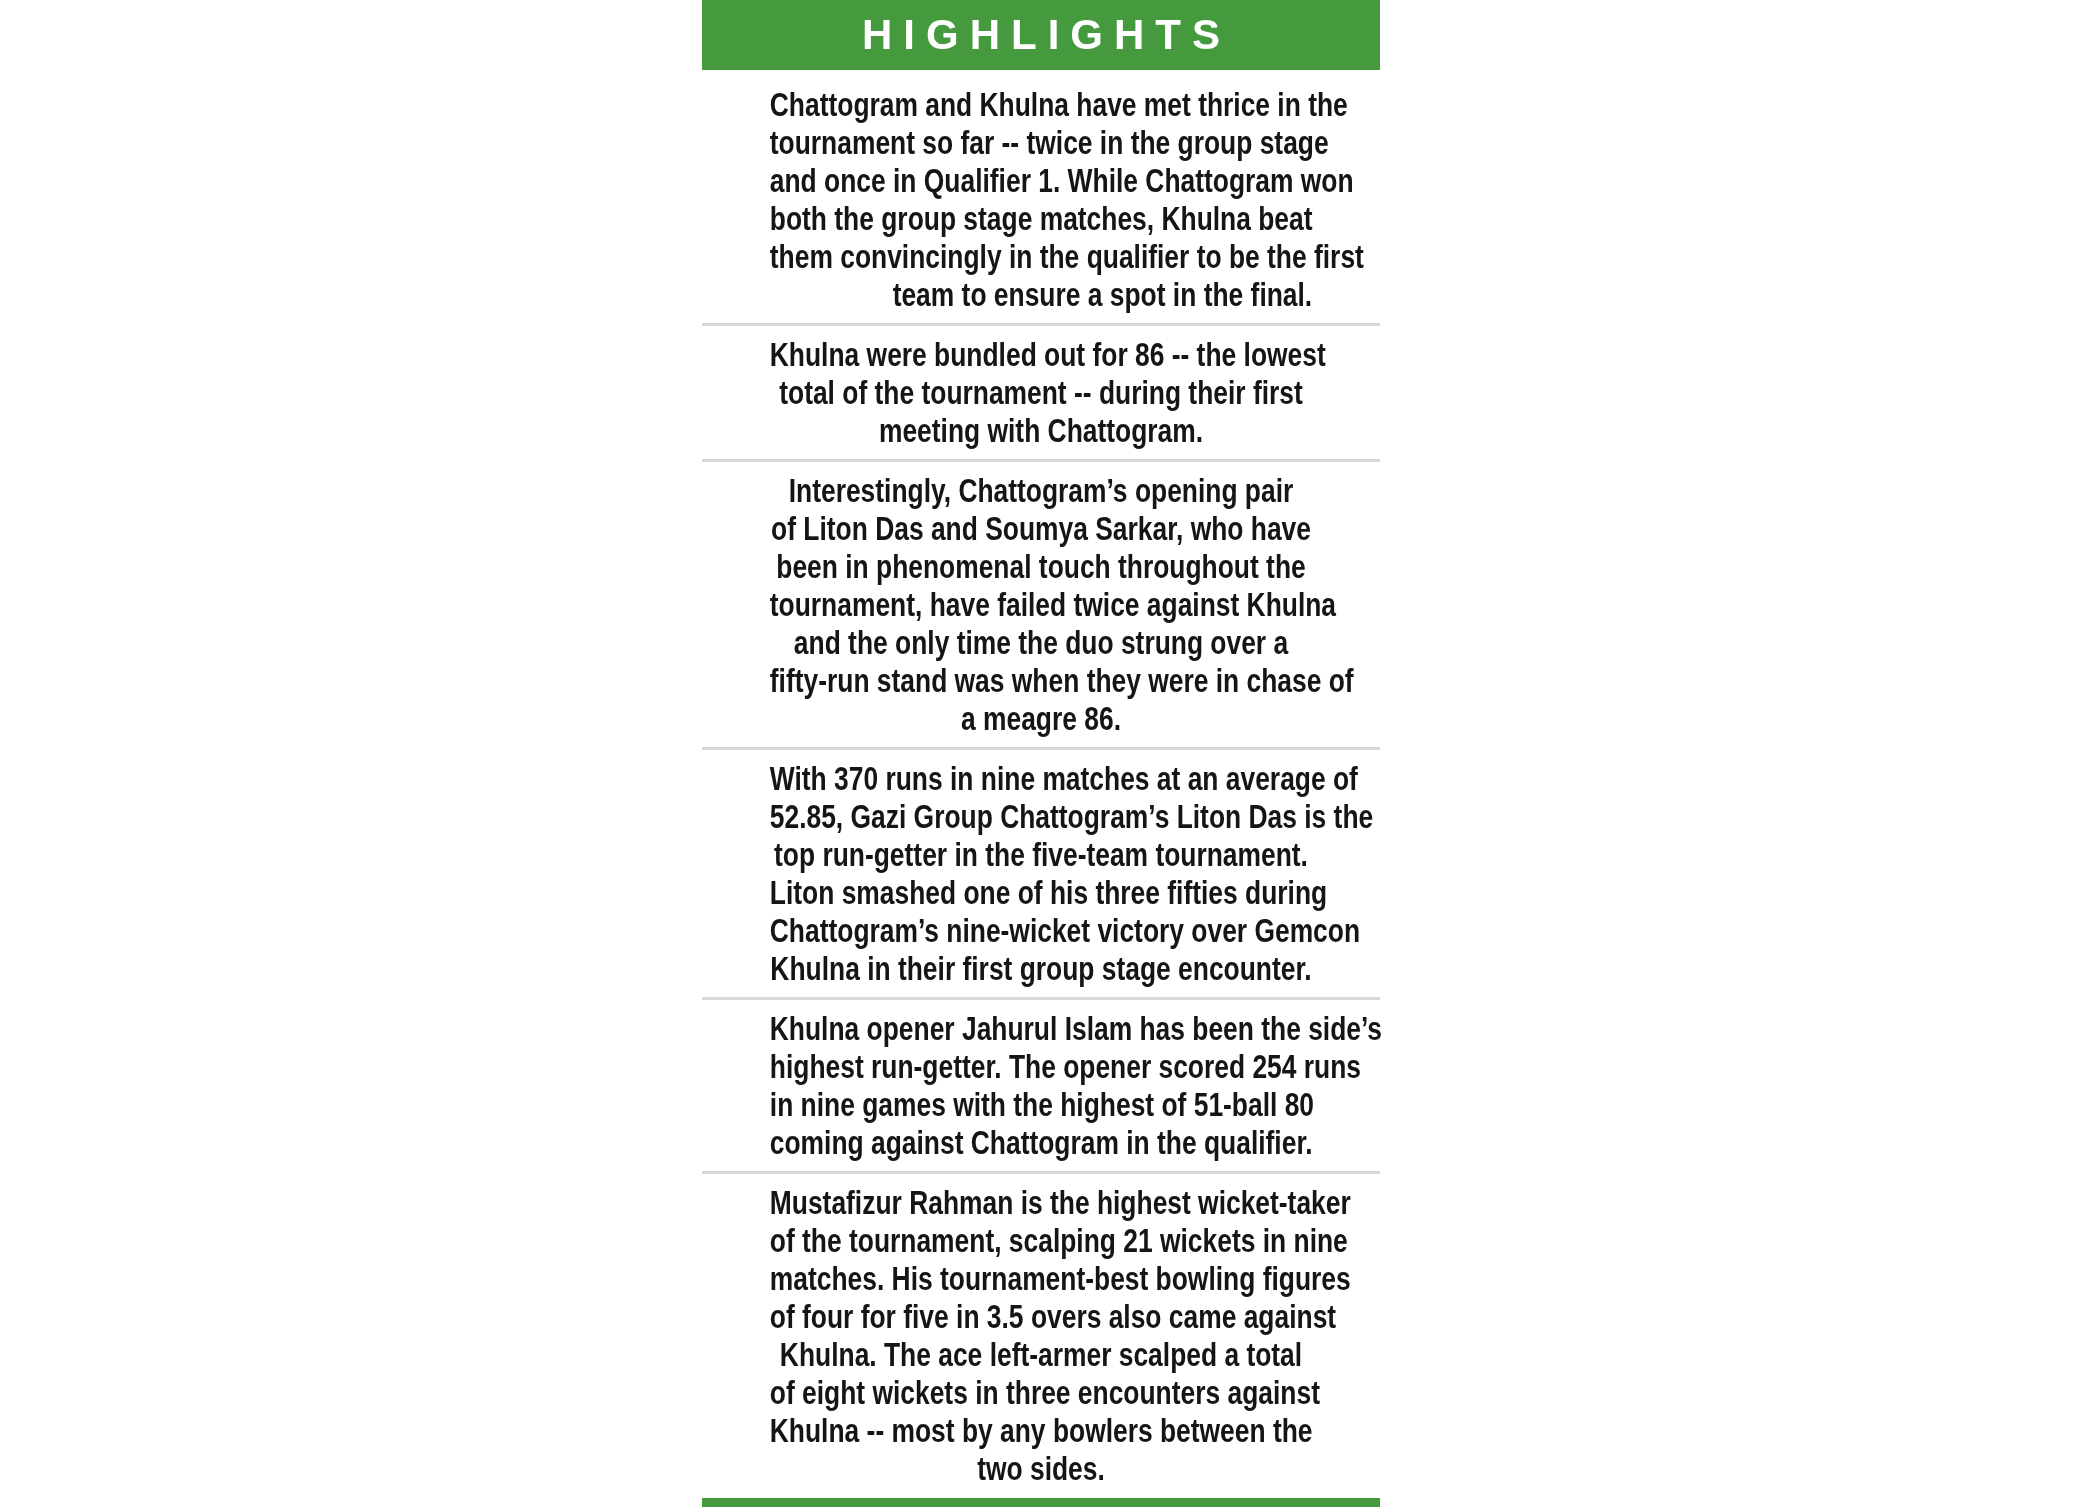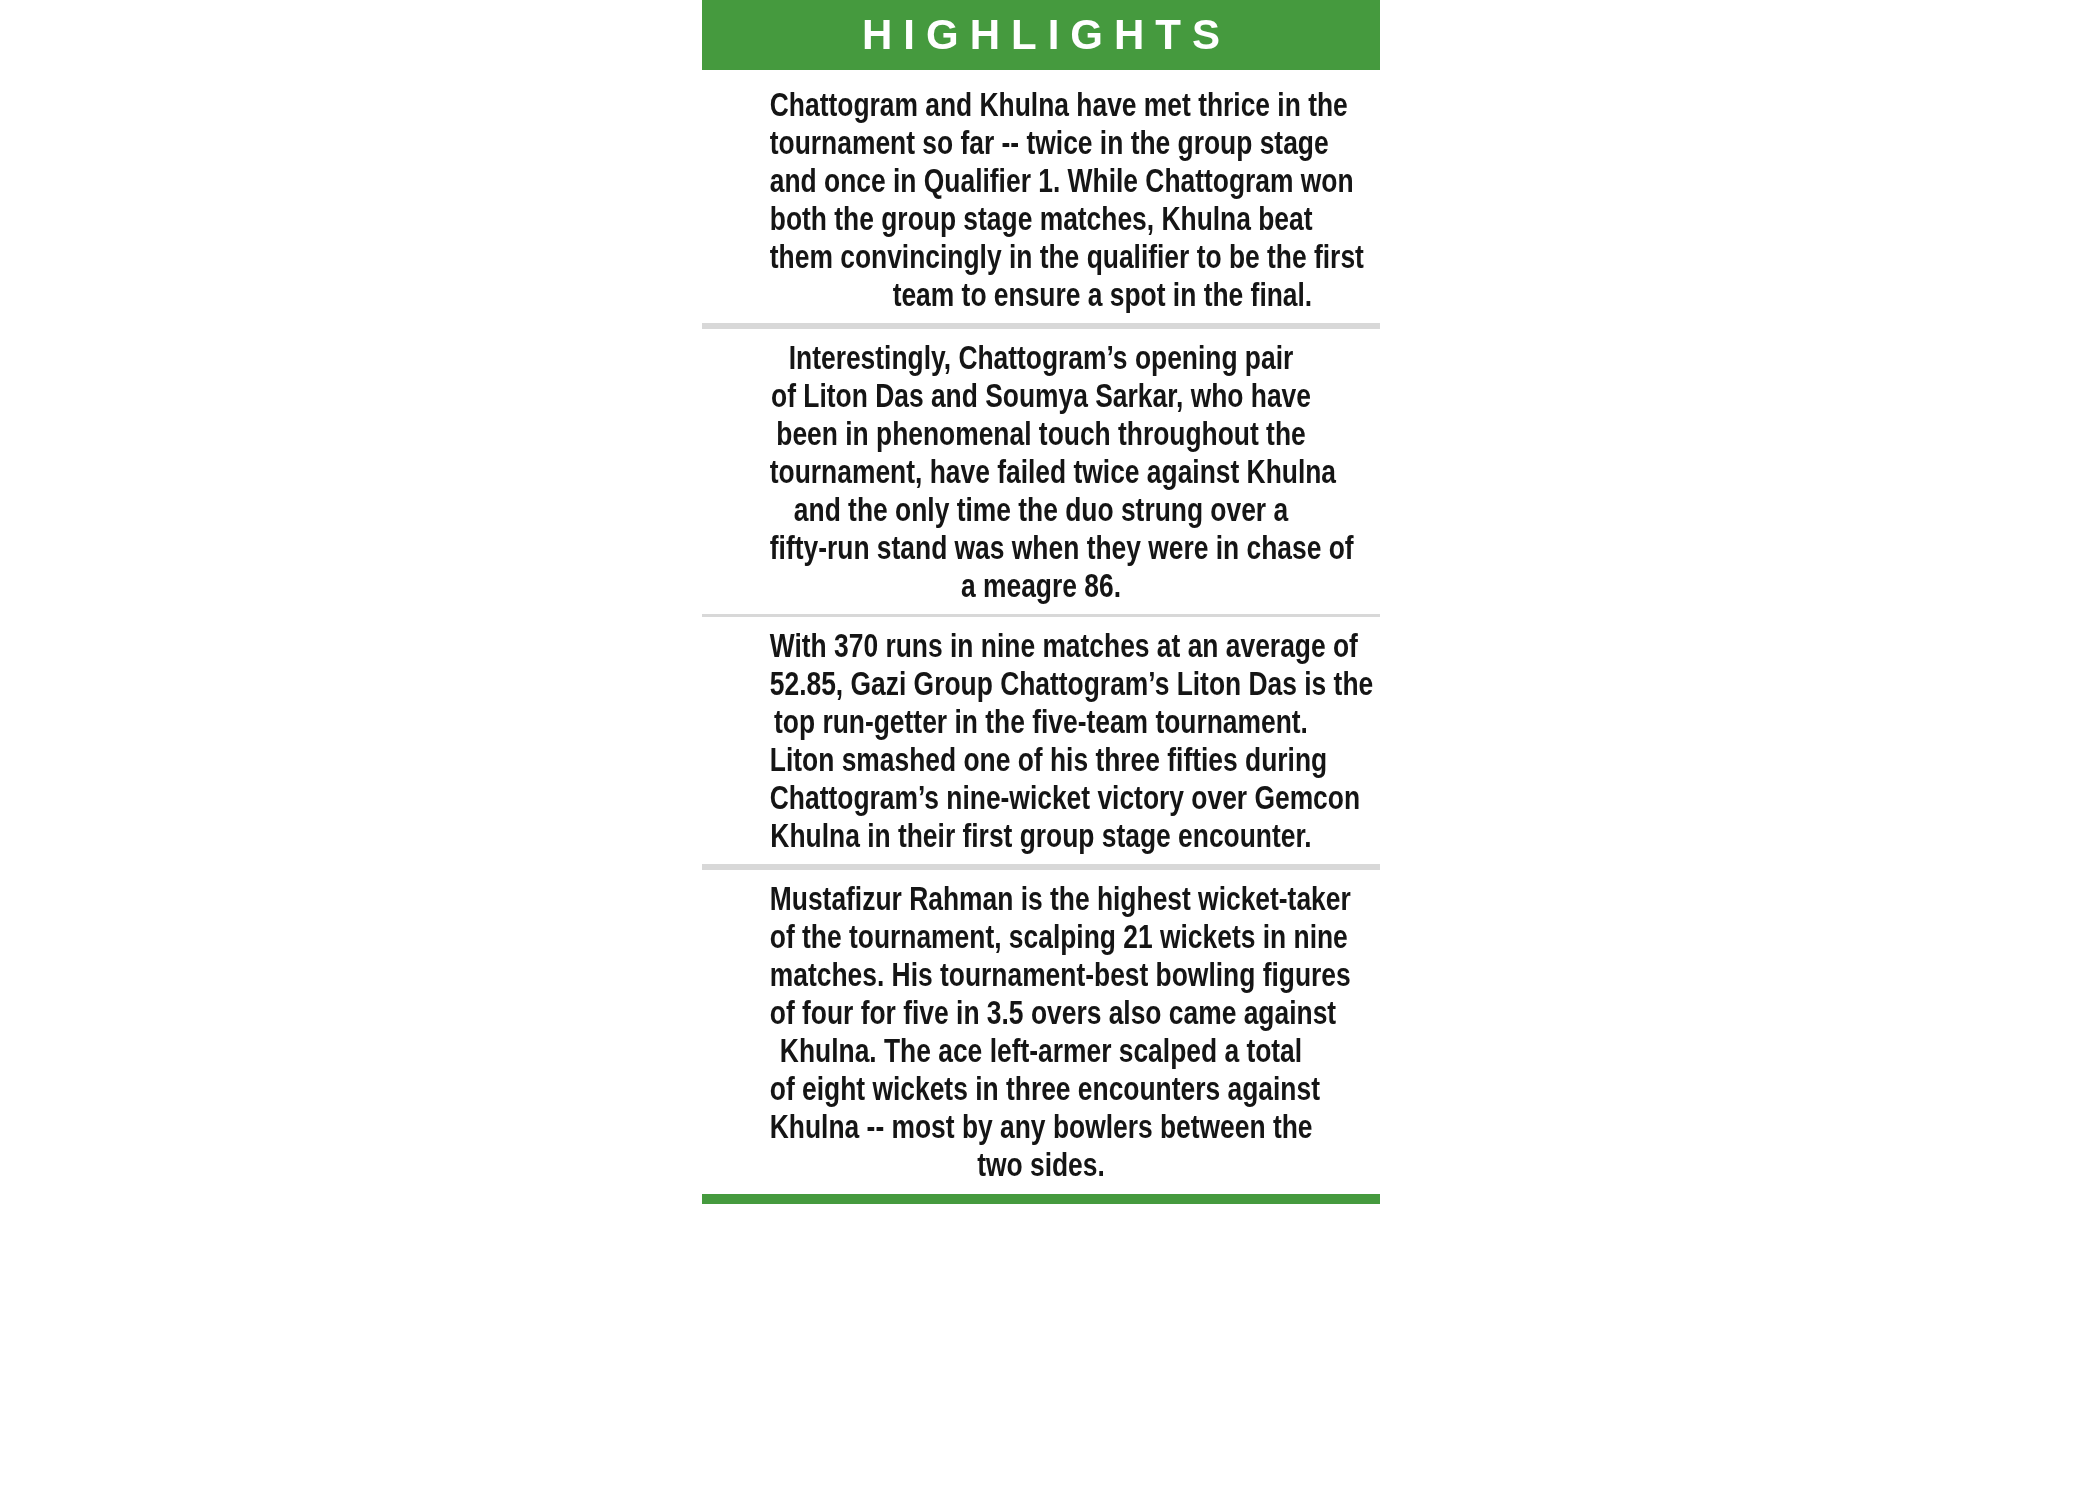--- a/index.html
+++ b/index.html
@@ -75,20 +75,25 @@
   <div class="para first">
     <div class="para-lines">Chattogram and Khulna have met thrice in the
 tournament so far -- twice in the group stage
 and once in Qualifier 1. While Chattogram won
 both the group stage matches, Khulna beat
 them convincingly in the qualifier to be the first
 team to ensure a spot in the final.</div>
   </div>
   <div class="divider"></div>
 
+  <div class="para">
+    <div class="para-lines">Khulna were bundled out for 86 -- the lowest
+total of the tournament -- during their first
+meeting with Chattogram.</div>
+  </div>
   <div class="divider"></div>
 
   <div class="para">
     <div class="para-lines">Interestingly, Chattogram’s opening pair
 of Liton Das and Soumya Sarkar, who have
 been in phenomenal touch throughout the
 tournament, have failed twice against Khulna
 and the only time the duo strung over a
 fifty-run stand was when they were in chase of
 a meagre 86.</div>
@@ -98,20 +103,26 @@
   <div class="para">
     <div class="para-lines">With 370 runs in nine matches at an average of
 52.85, Gazi Group Chattogram’s Liton Das is the
 top run-getter in the five-team tournament.
 Liton smashed one of his three fifties during
 Chattogram’s nine-wicket victory over Gemcon
 Khulna in their first group stage encounter.</div>
   </div>
   <div class="divider"></div>
 
+  <div class="para">
+    <div class="para-lines">Khulna opener Jahurul Islam has been the side’s
+highest run-getter. The opener scored 254 runs
+in nine games with the highest of 51-ball 80
+coming against Chattogram in the qualifier.</div>
+  </div>
   <div class="divider"></div>
 
   <div class="para">
     <div class="para-lines">Mustafizur Rahman is the highest wicket-taker
 of the tournament, scalping 21 wickets in nine
 matches. His tournament-best bowling figures
 of four for five in 3.5 overs also came against
 Khulna. The ace left-armer scalped a total
 of eight wickets in three encounters against
 Khulna -- most by any bowlers between the

